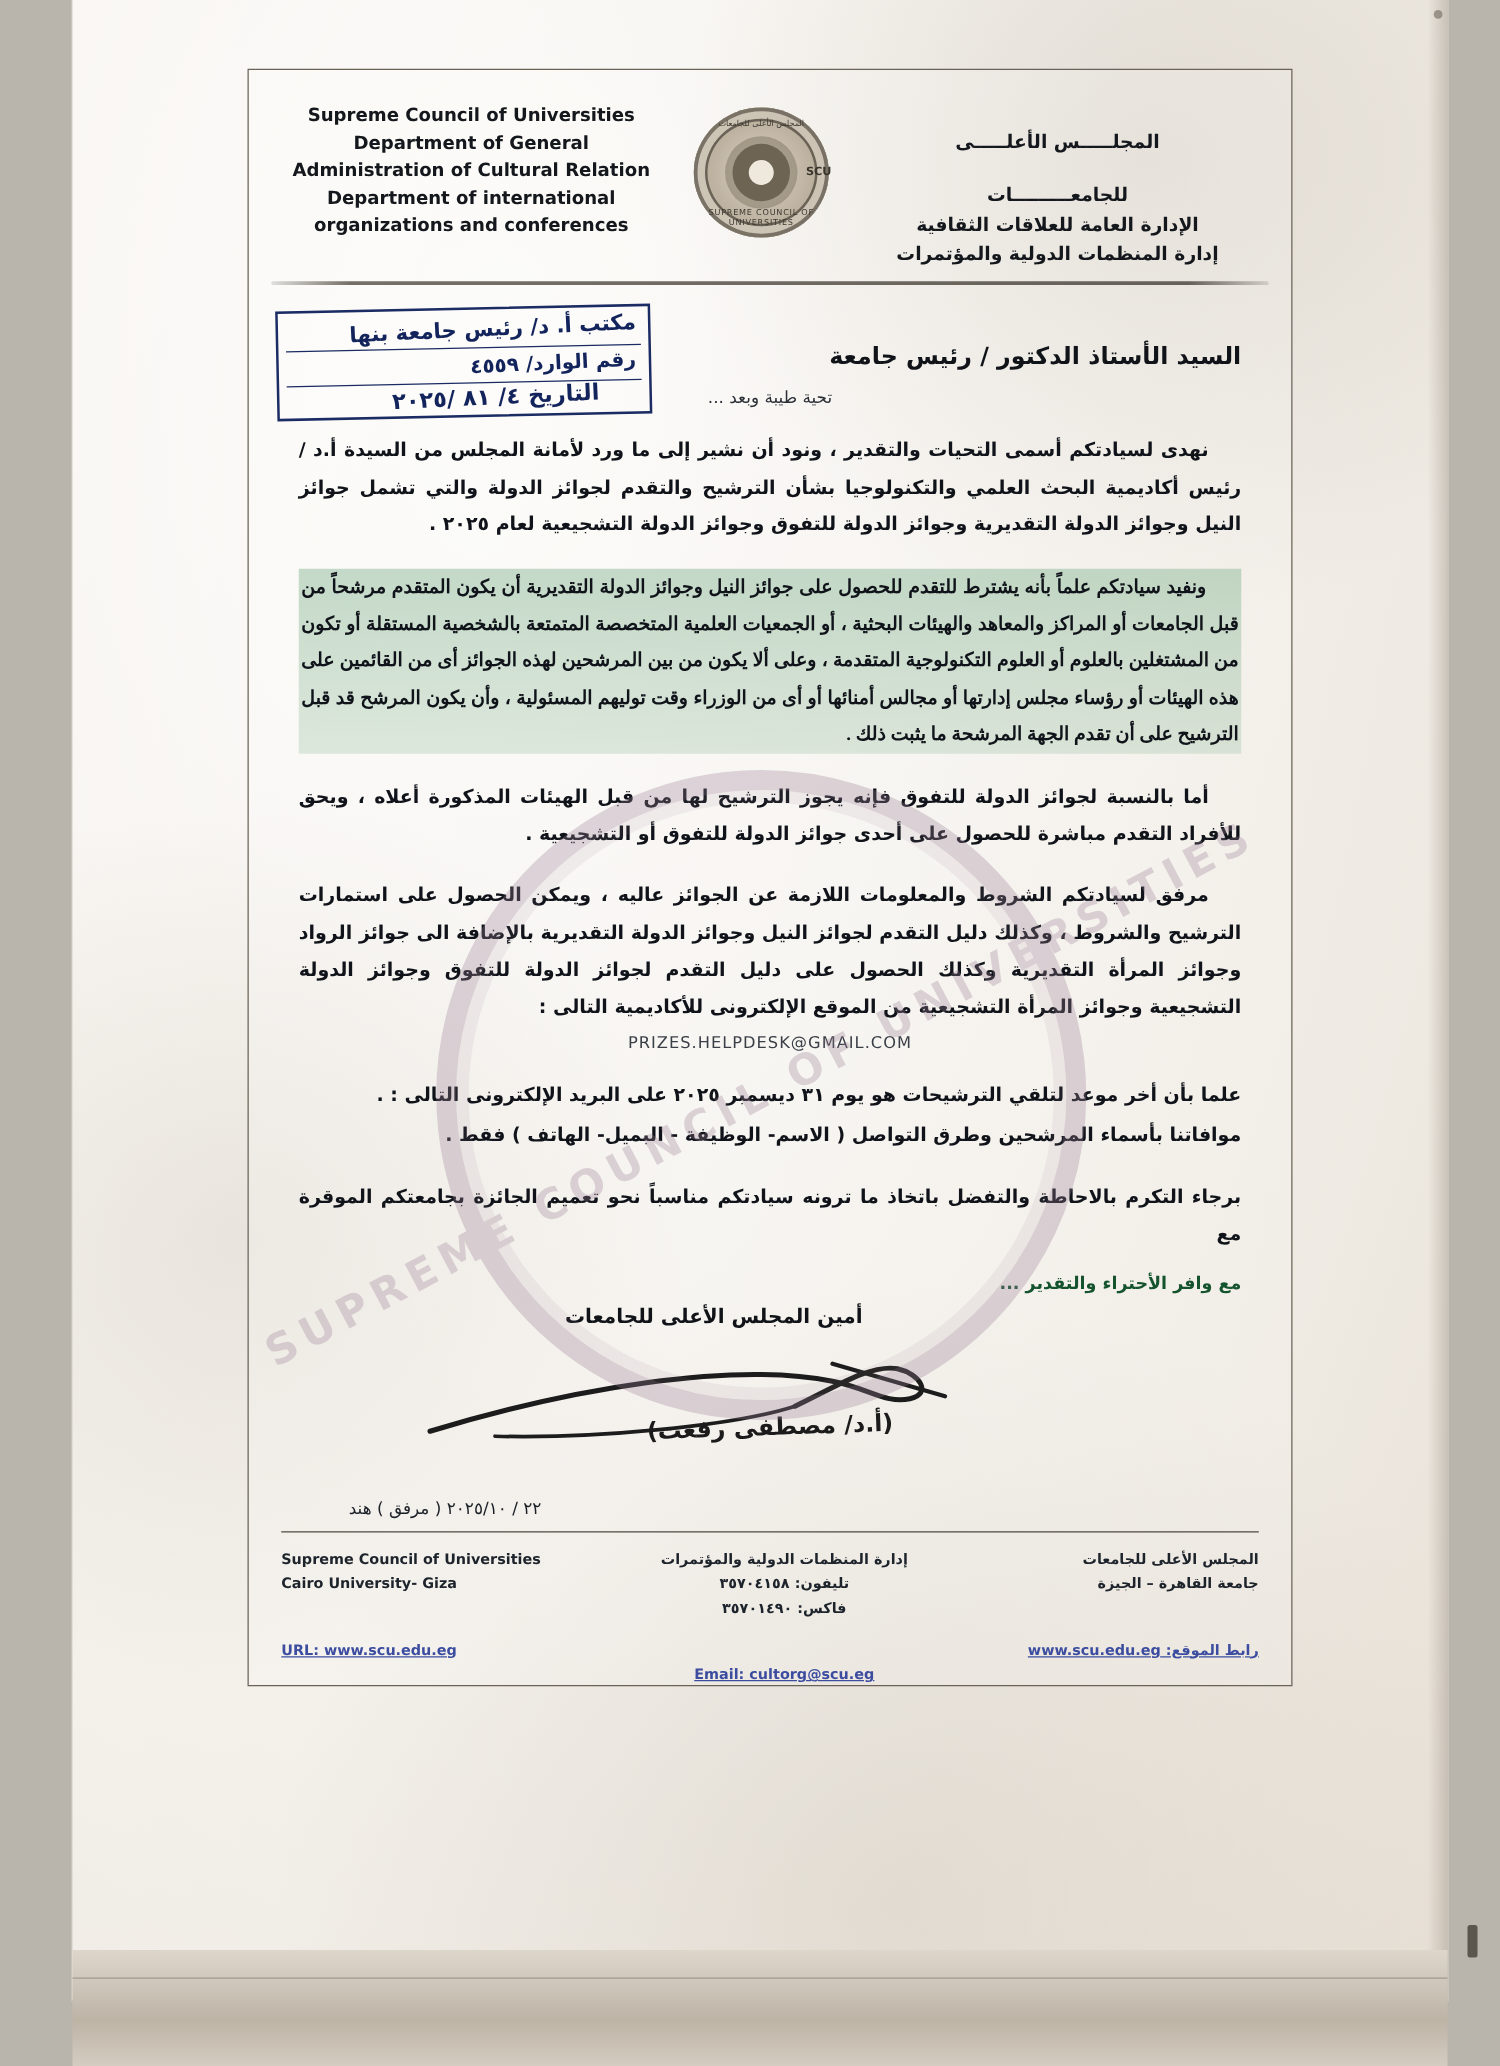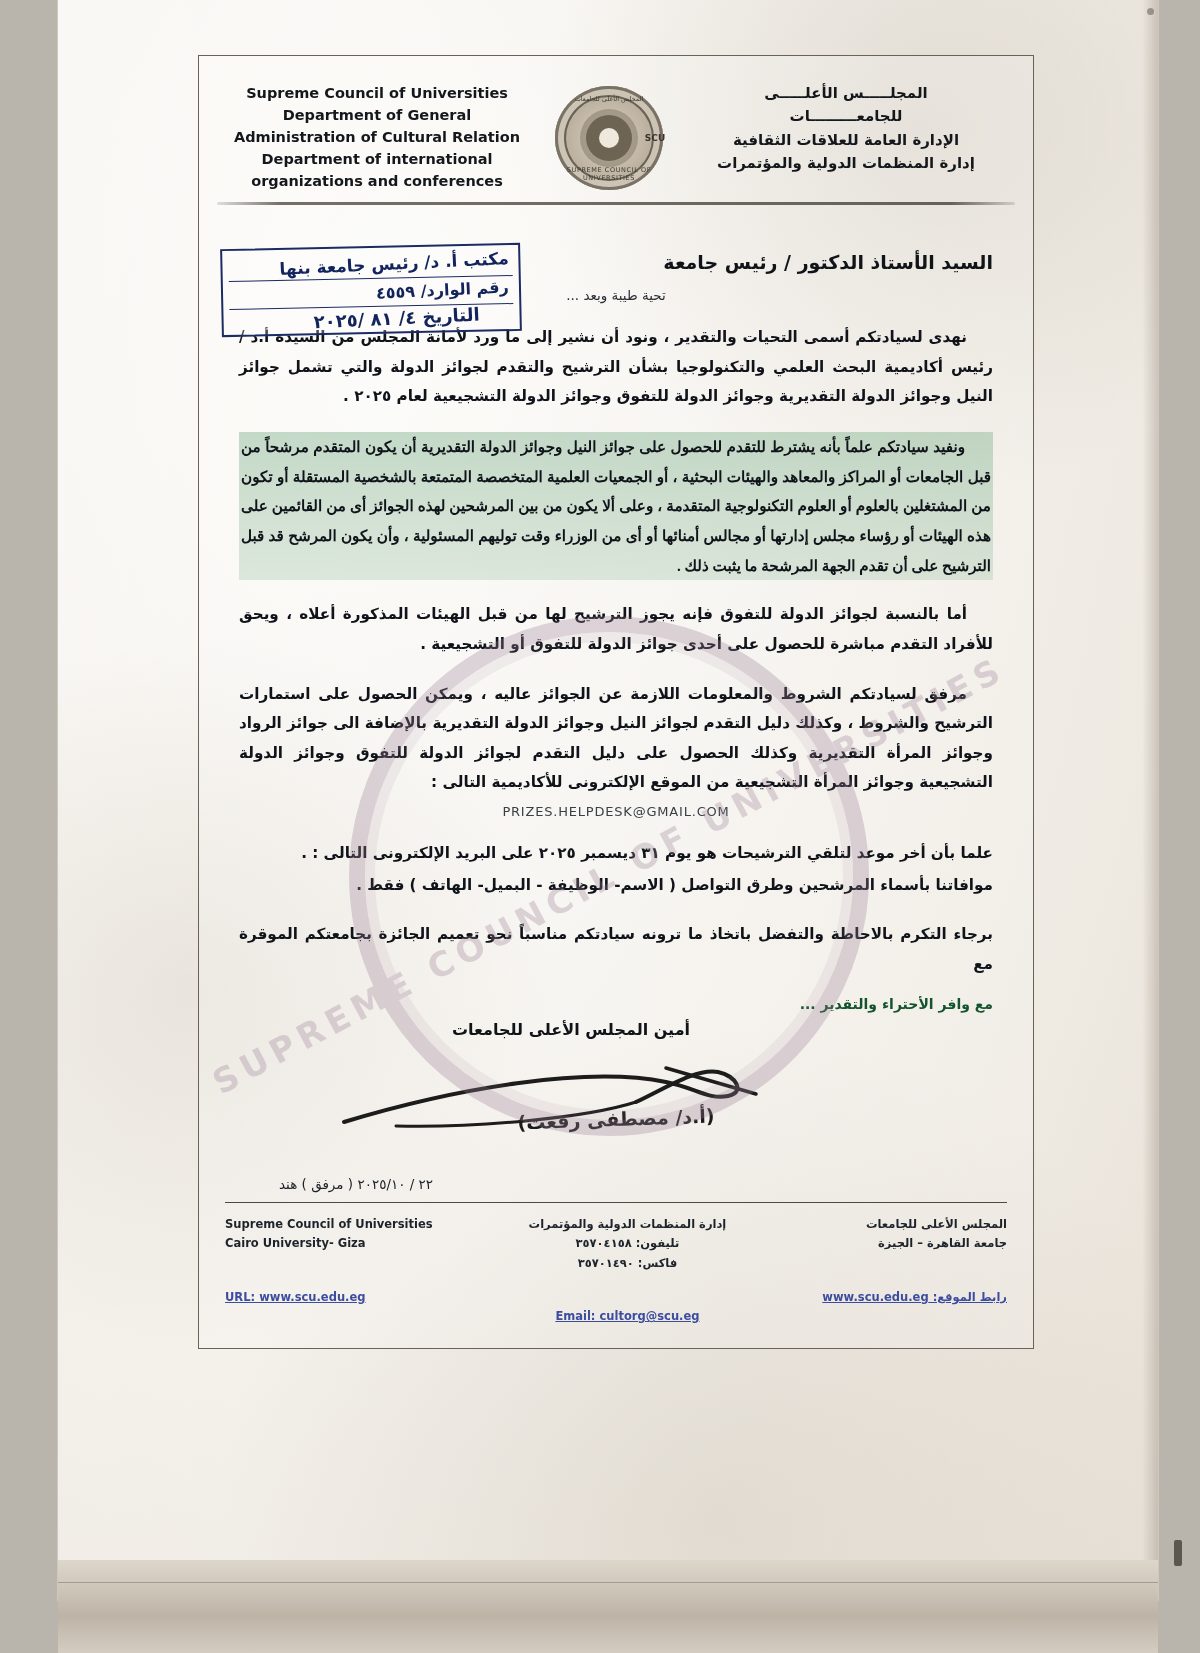--- a/index.html
+++ b/index.html
@@ -116,20 +116,21 @@
     font-family: "DejaVu Sans", sans-serif;
     font-weight: bold;
     font-size: 15px;
     line-height: 1.55;
     color: #14181d;
     width: 330px;
     order: 1;
   }
   .hdr-ar .spaced {
     letter-spacing: 2.5px;
+    margin-top: 20px;
   }
   .hdr-logo {
     order: 2;
     width: 108px;
     height: 104px;
     position: relative;
     margin-top: 4px;
     flex: 0 0 auto;
   }
   .hdr-logo .ring {

